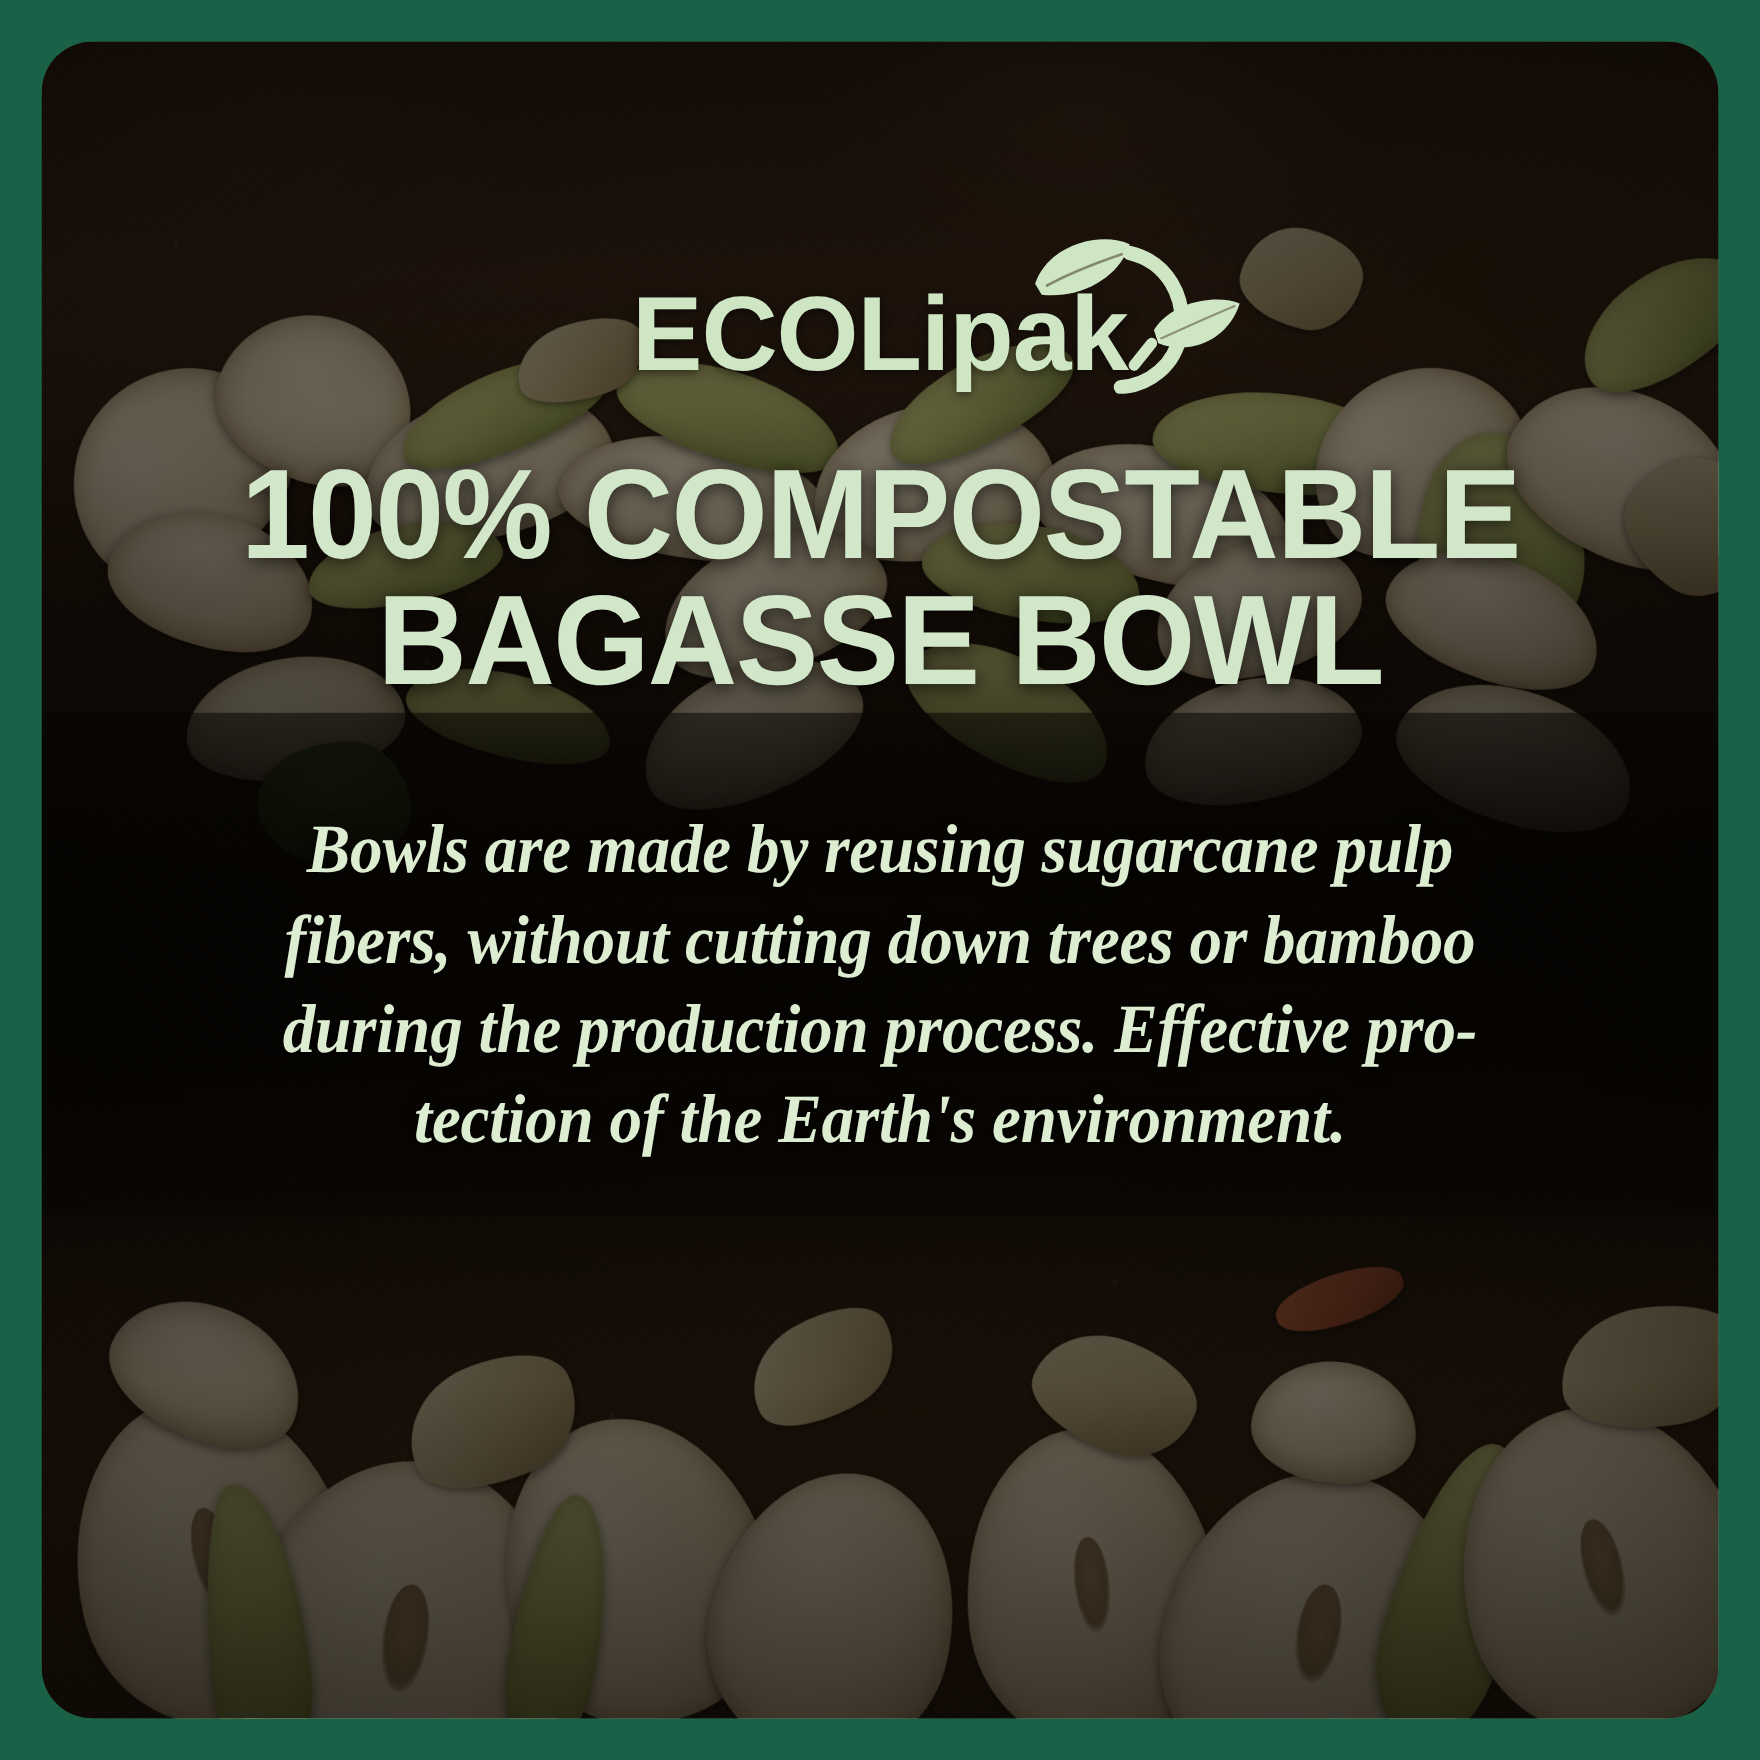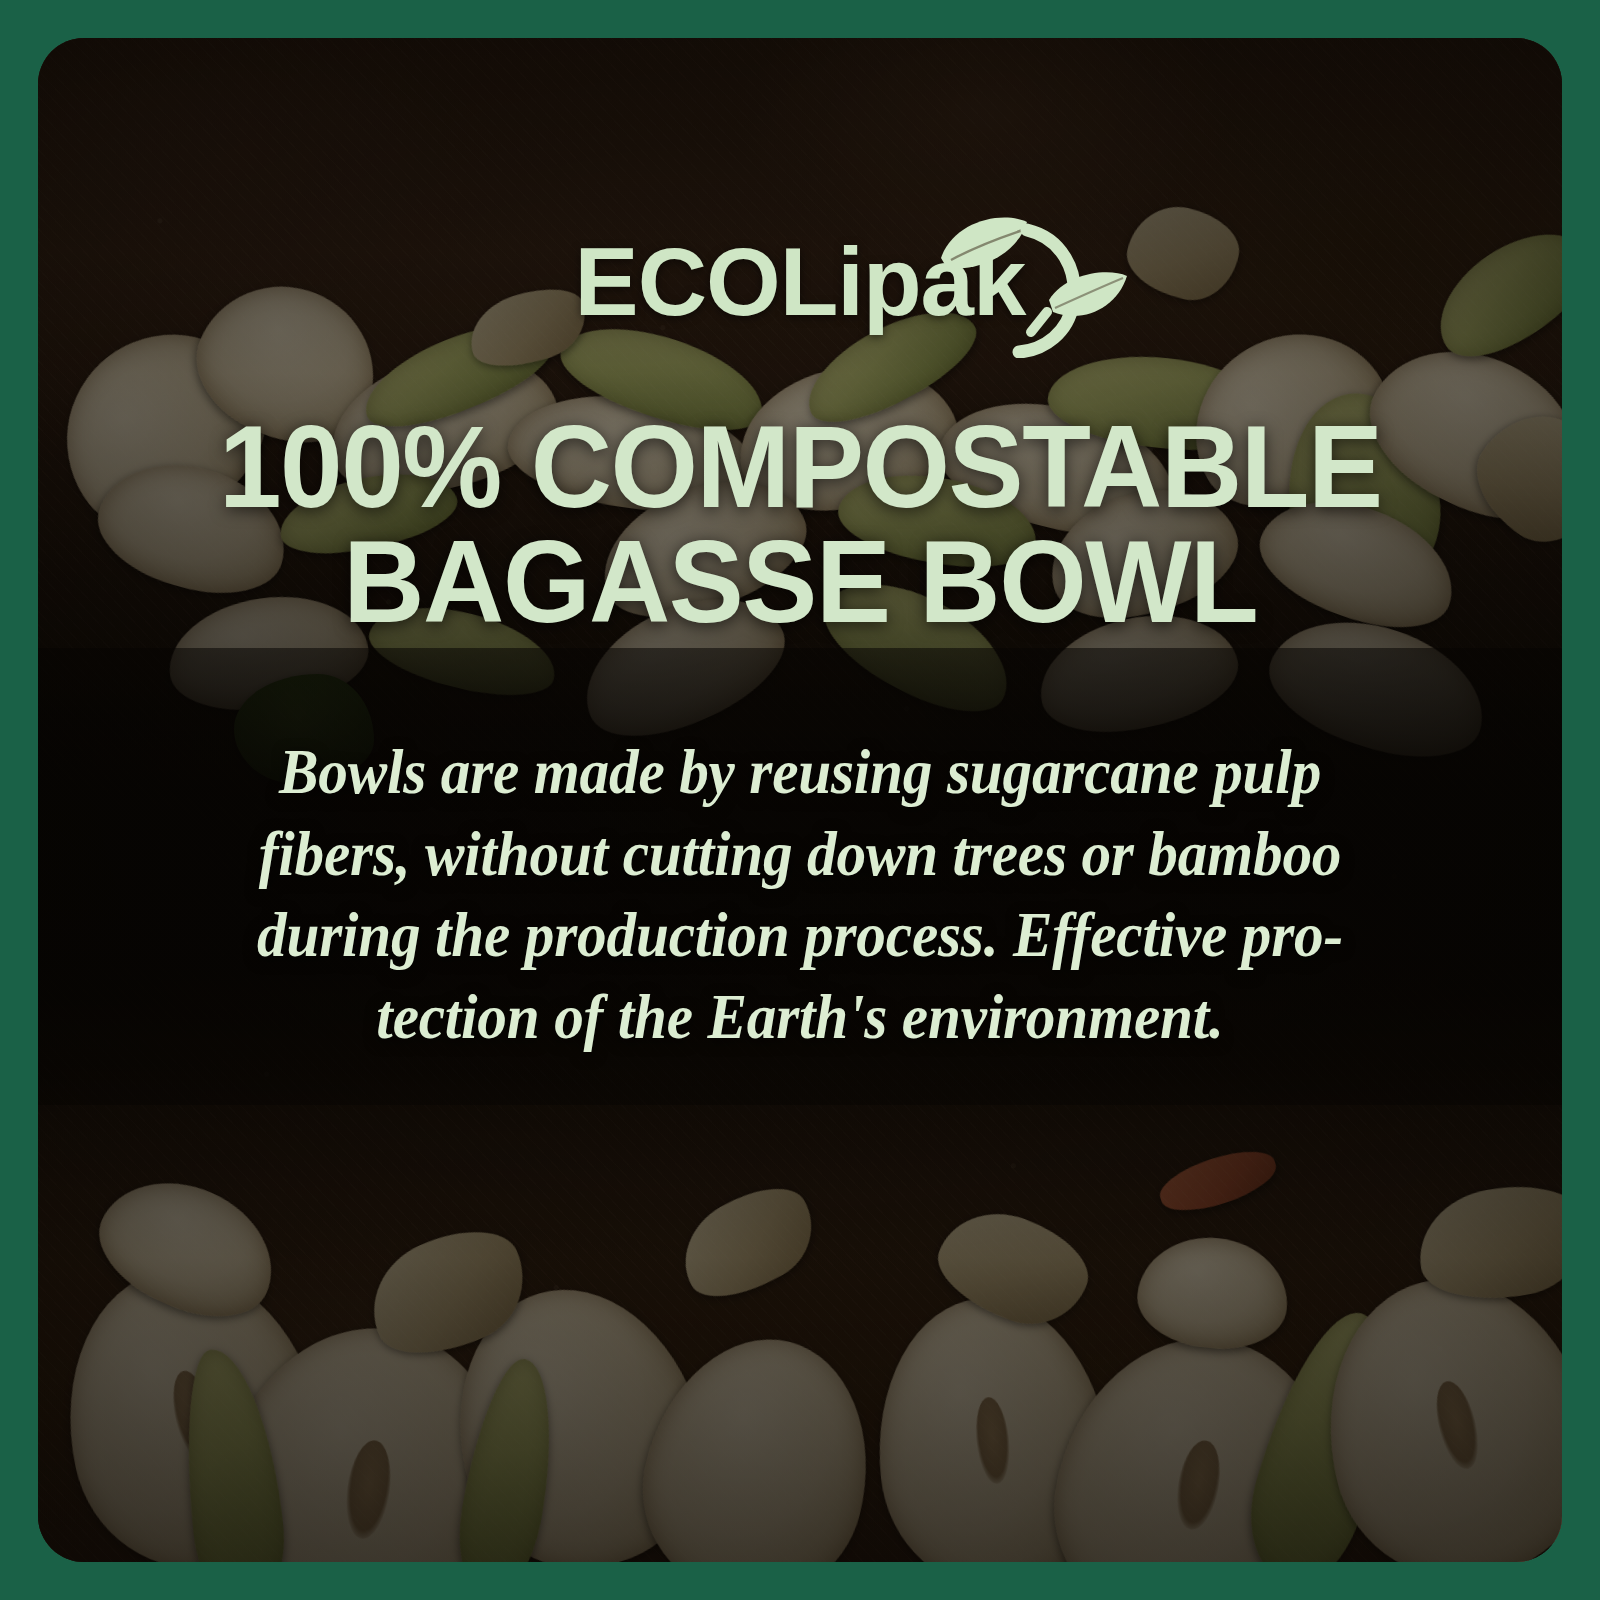--- a/index.html
+++ b/index.html
@@ -127,21 +127,21 @@
   
   #content {
     position:absolute; inset:0;
     display:flex; flex-direction:column; align-items:center;
     z-index:5;
   }
 
   
   #logo {
     margin-top:196px;
-    display:flex; align-items:flex-start;
+    display:flex; align-items:flex-end;
     position:relative;
     height:118px;
   }
   #logo-text {
     font-size:96px;
     font-weight:700;
     color:#CFE6C5;
     letter-spacing:-1px;
     line-height:1;
     text-shadow:0 2px 10px rgba(0,0,0,.55);

